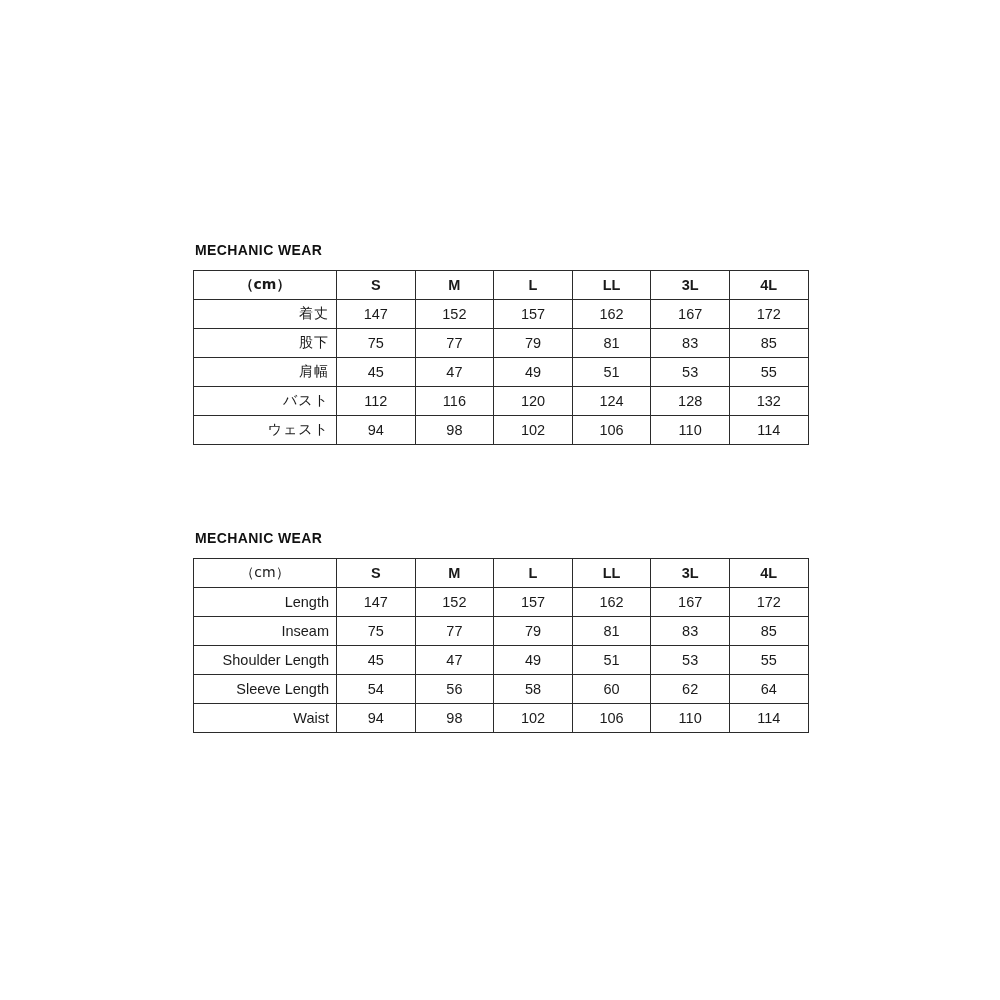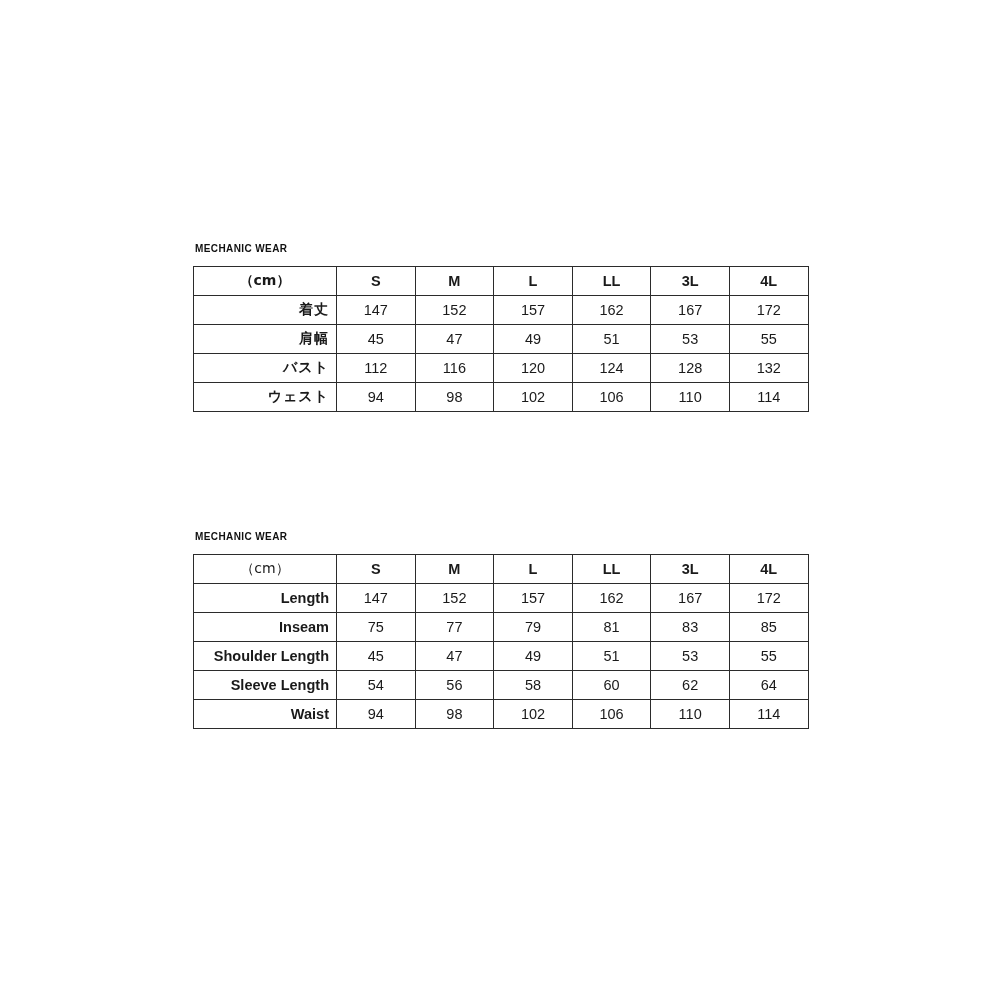--- a/index.html
+++ b/index.html
@@ -24,21 +24,21 @@
     background: #ffffff;
   }
   .block {
     position: absolute;
     left: 193px;
   }
   .block-1 { top: 243px; }
   .block-2 { top: 531px; }
 
   .block-title {
-    font-size: 10px;
+    font-size: 14px;
     font-weight: bold;
     letter-spacing: 0.4px;
     color: #111111;
     margin: 0 0 8px 2px;
     line-height: 1.1;
   }
 
   table.size-table {
     border-collapse: collapse;
     table-layout: fixed;
@@ -59,21 +59,21 @@
     padding: 0 3px;
     white-space: nowrap;
     overflow: hidden;
   }
   table.size-table tr.header-row td {
     font-weight: bold;
   }
   table.size-table td.row-label {
     text-align: right;
     padding-right: 7px;
-    font-weight: bold;
+    font-weight: normal;
   }
   table.size-table td.unit-cell {
     text-align: center;
     font-weight: bold;
     padding-right: 3px;
   }
   table.size-table td.value {
     font-weight: normal;
   }
   
@@ -114,20 +114,29 @@
         <tr>
           <td class="row-label">着丈</td>
           <td class="value">147</td>
           <td class="value">152</td>
           <td class="value">157</td>
           <td class="value">162</td>
           <td class="value">167</td>
           <td class="value">172</td>
         </tr>
         <tr>
+          <td class="row-label">股下</td>
+          <td class="value">75</td>
+          <td class="value">77</td>
+          <td class="value">79</td>
+          <td class="value">81</td>
+          <td class="value">83</td>
+          <td class="value">85</td>
+        </tr>
+        <tr>
           <td class="row-label">肩幅</td>
           <td class="value">45</td>
           <td class="value">47</td>
           <td class="value">49</td>
           <td class="value">51</td>
           <td class="value">53</td>
           <td class="value">55</td>
         </tr>
         <tr>
           <td class="row-label">バスト</td>

